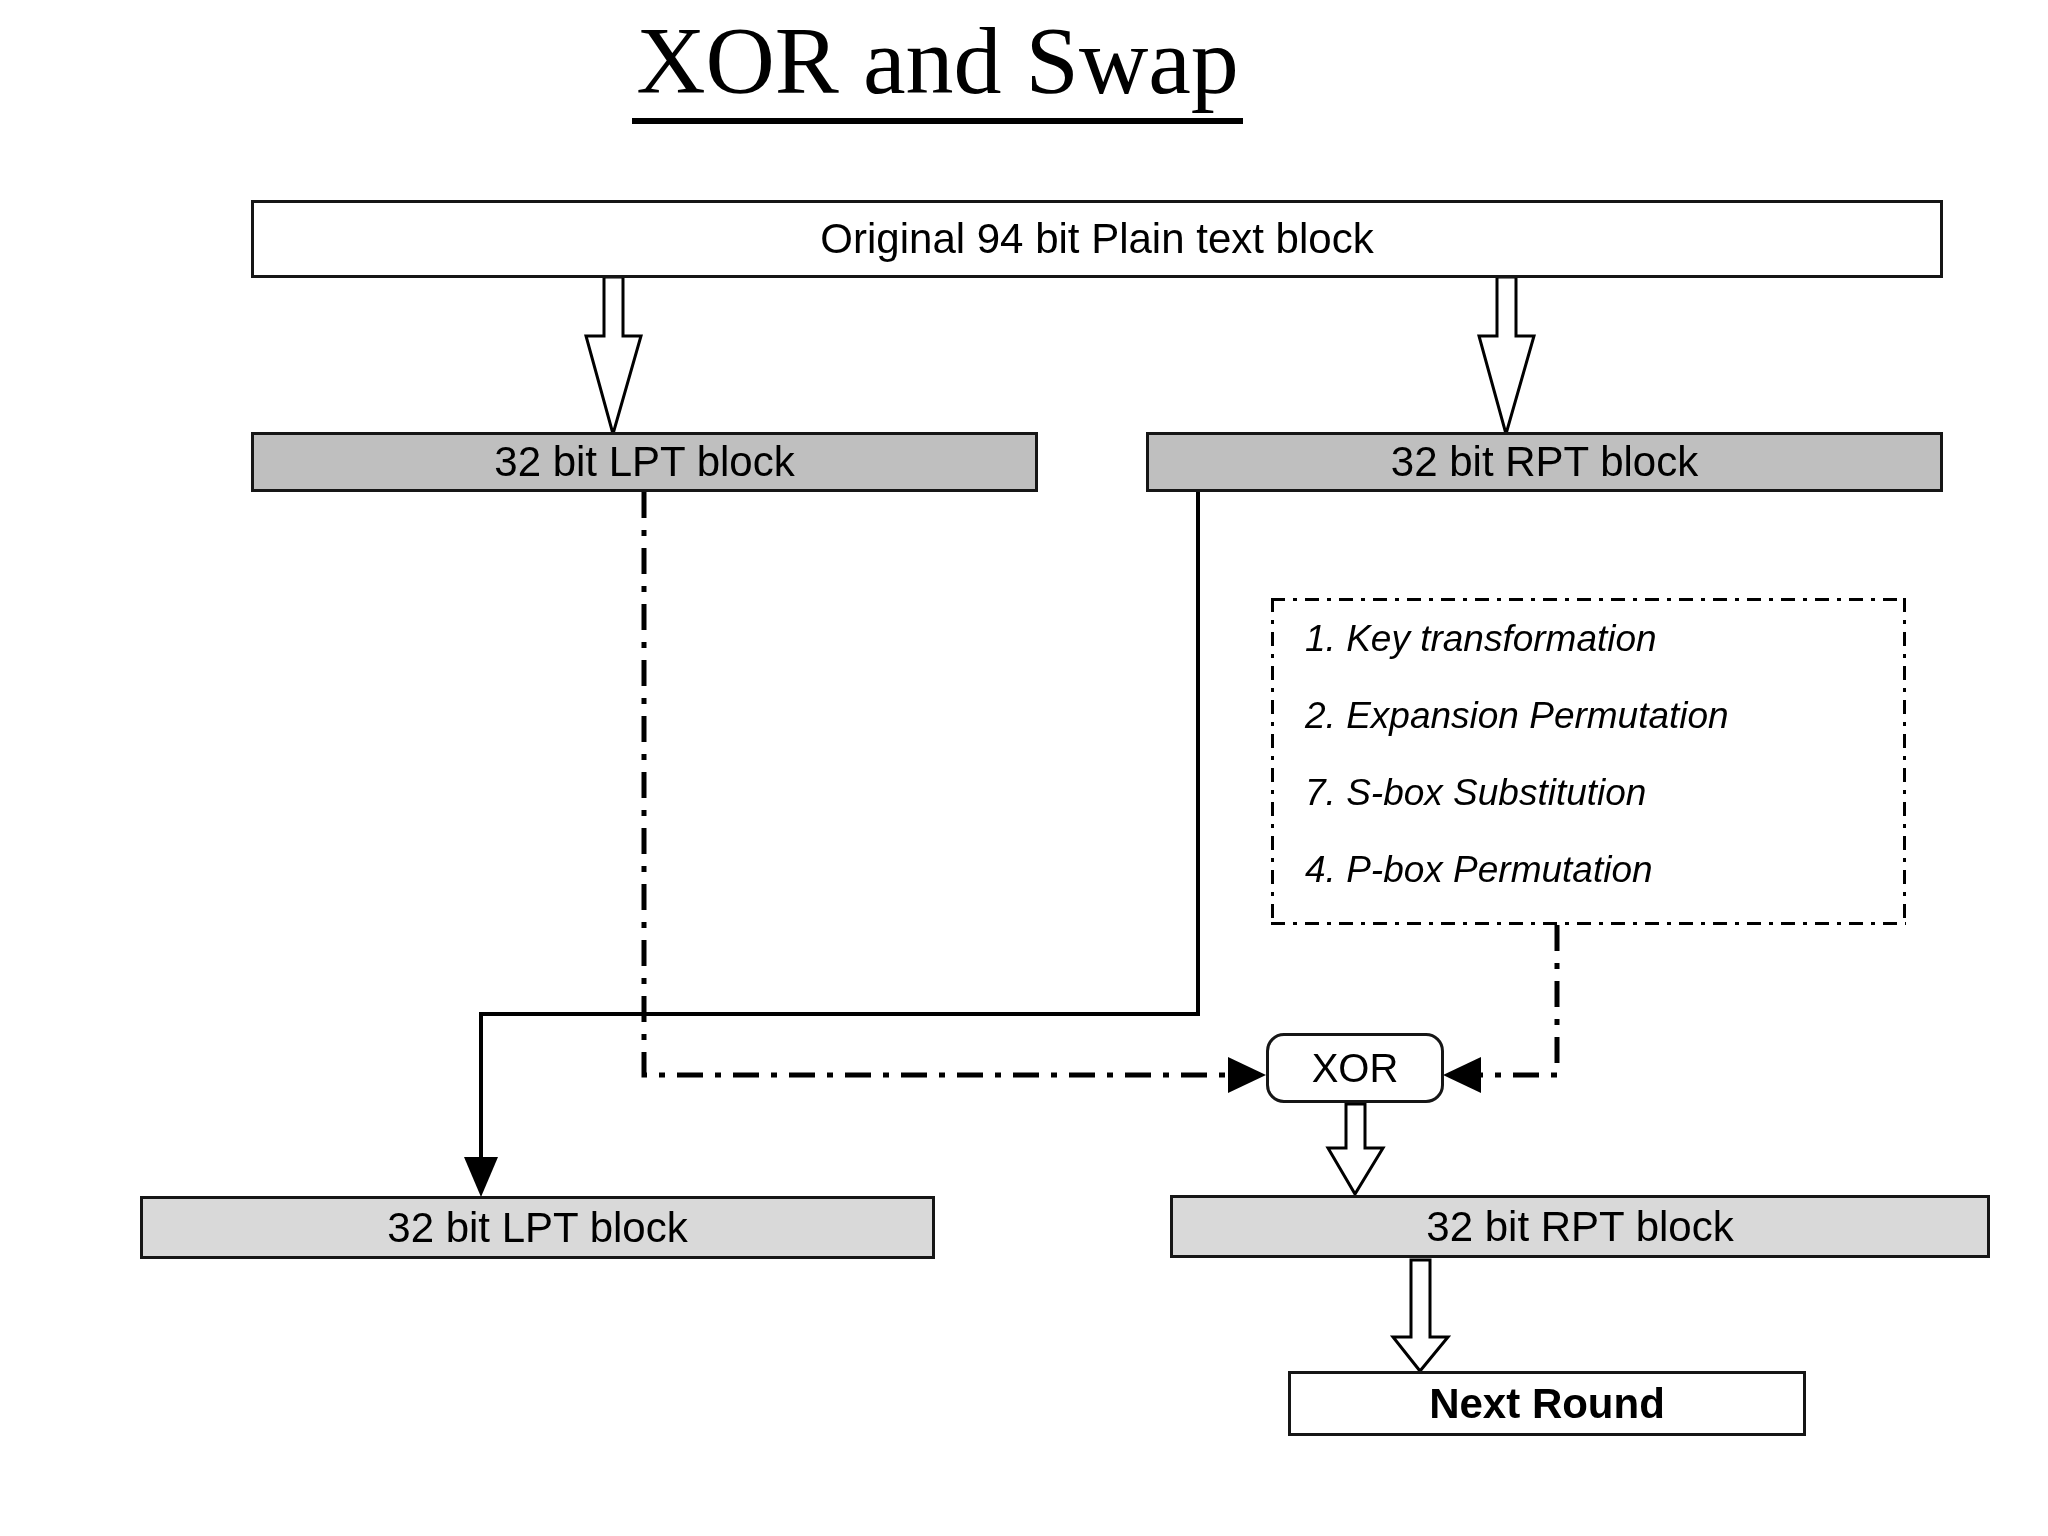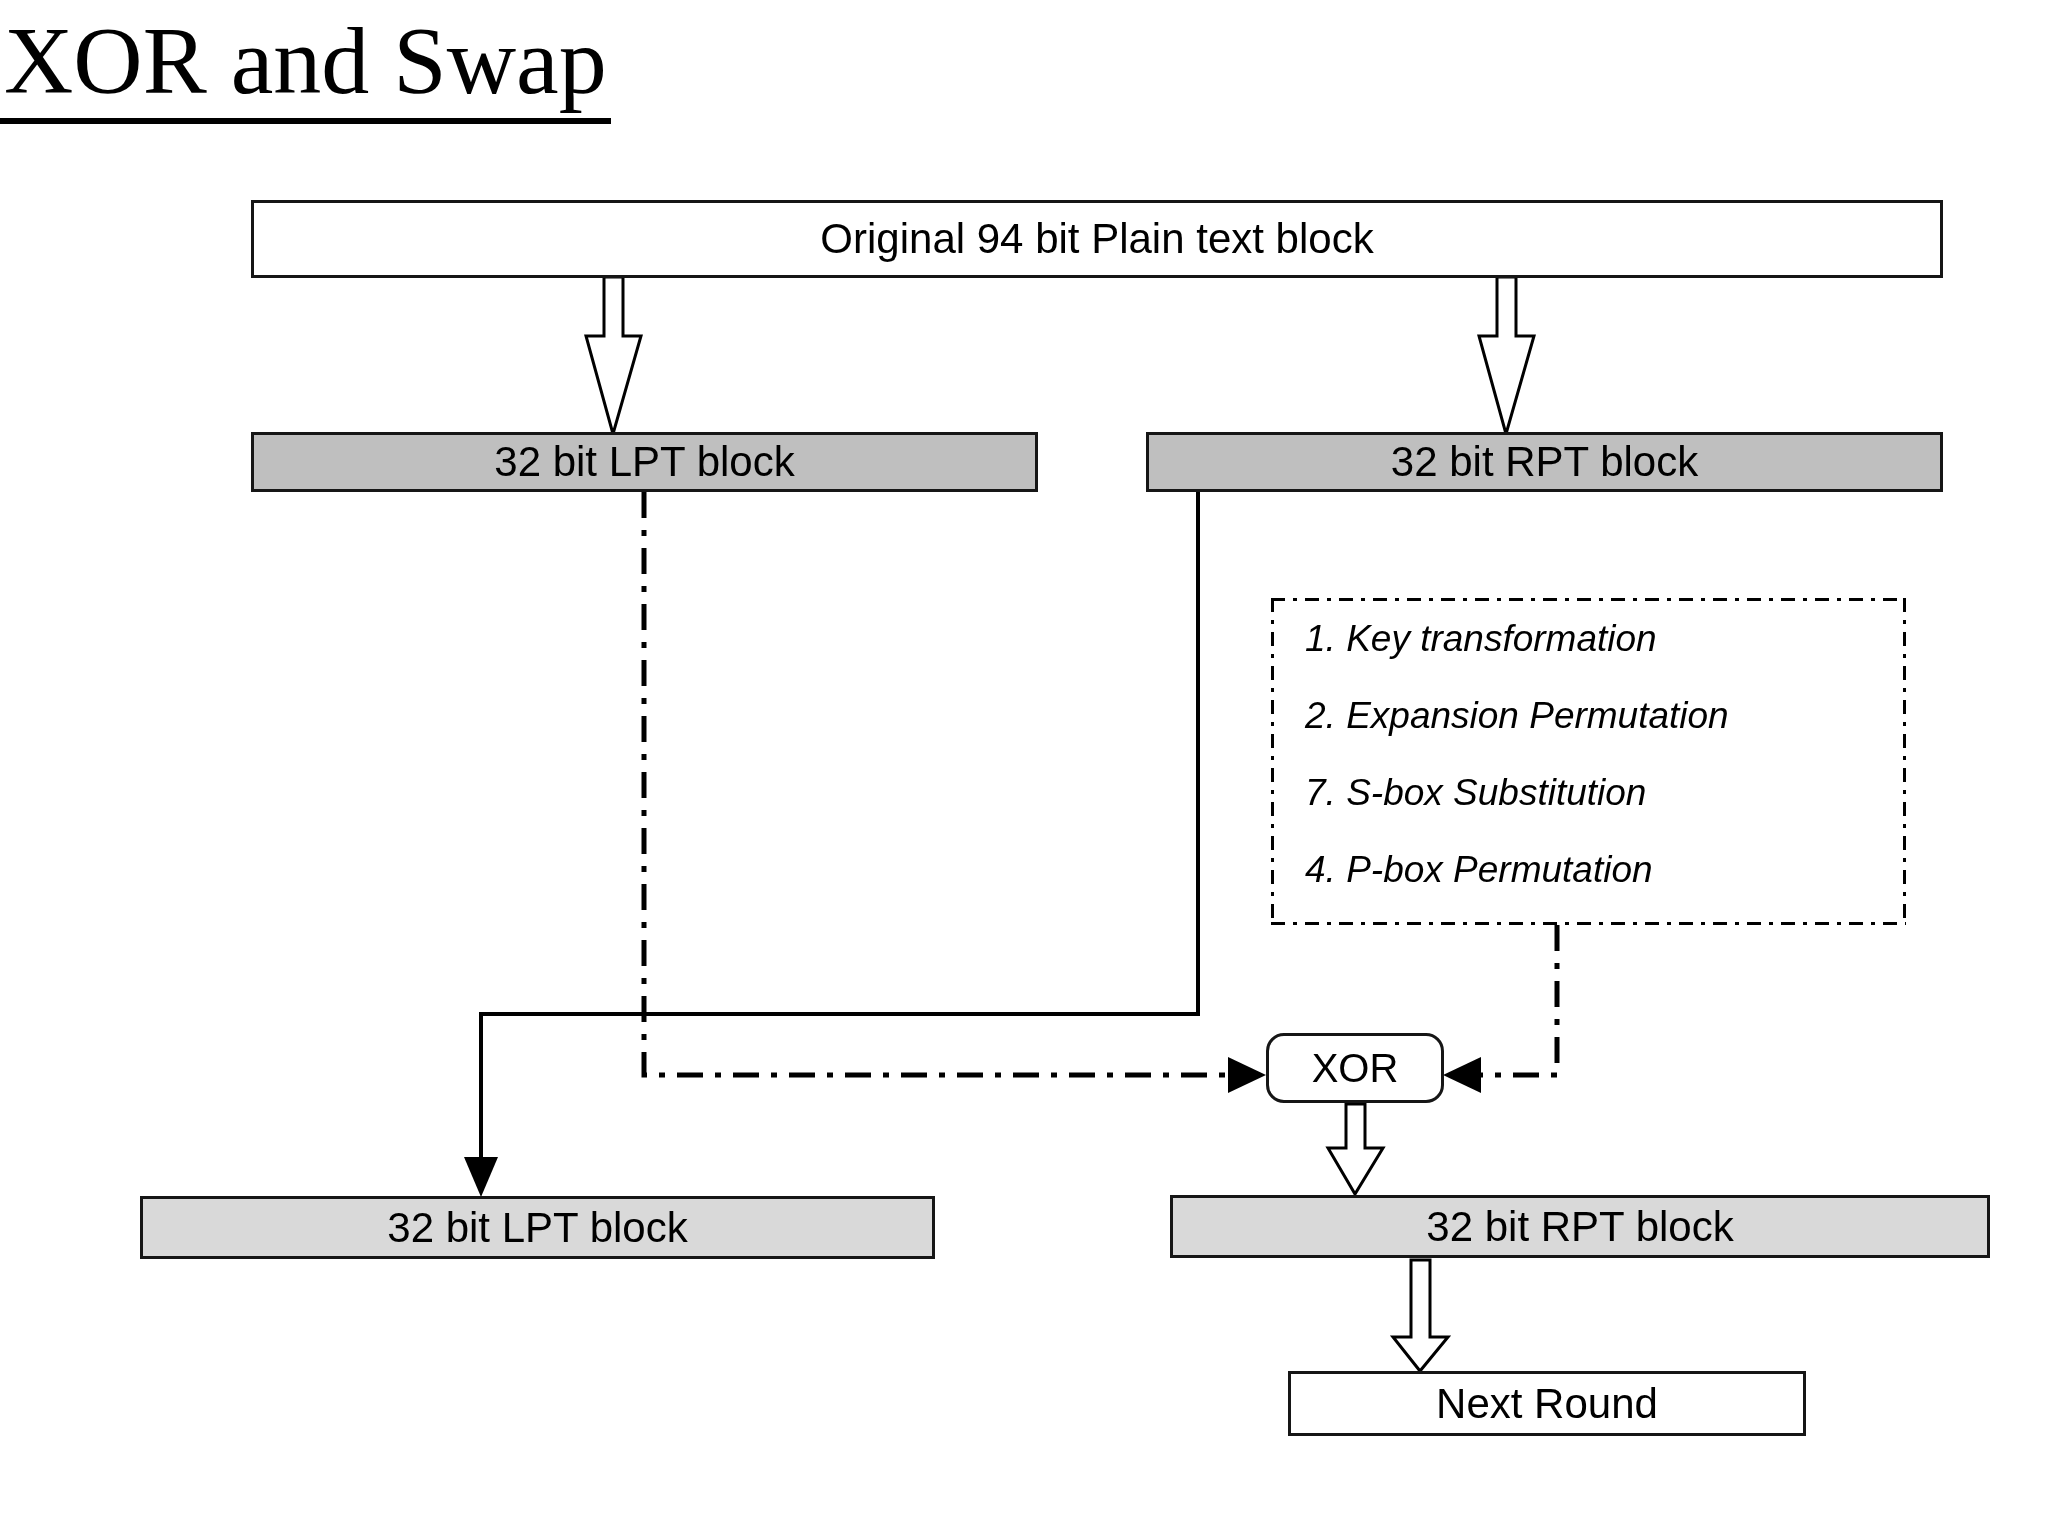--- a/index.html
+++ b/index.html
@@ -15,21 +15,21 @@
     overflow: hidden;
     font-family: "Liberation Sans", sans-serif;
   }
 
   
   .title {
     position: absolute;
     left: 0;
     top: 6px;
     width: 1875px;
-    text-align: left;
+    text-align: center;
     font-family: "Liberation Serif", serif;
     font-size: 96px;
     line-height: 1.15;
     color: #000000;
     white-space: nowrap;
   }
   .title span {
     border-bottom: 6px solid #000;
     padding: 0 4px 4px 4px;
   }
@@ -78,20 +78,21 @@
   }
   #rpt-bottom {
     left: 1170px; top: 1195px;
     width: 820px; height: 63px;
     font-size: 42px;
   }
   #next-round {
     left: 1288px; top: 1371px;
     width: 518px; height: 65px;
     font-size: 42px;
+    font-weight: bold;
   }
 
   
   #steps-box {
     position: absolute;
     box-sizing: border-box;
     left: 1271px; top: 598px;
     width: 635px; height: 327px;
     background: #ffffff;
     border: 3px dashed #000;

